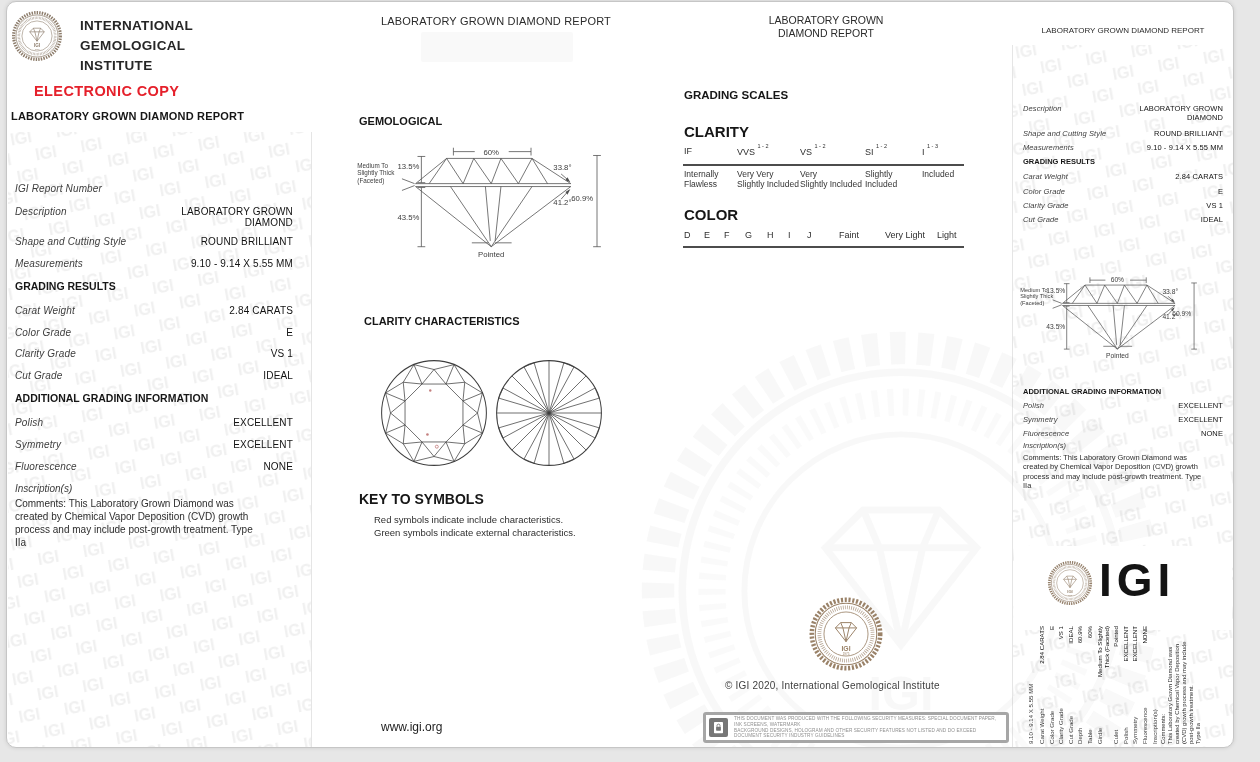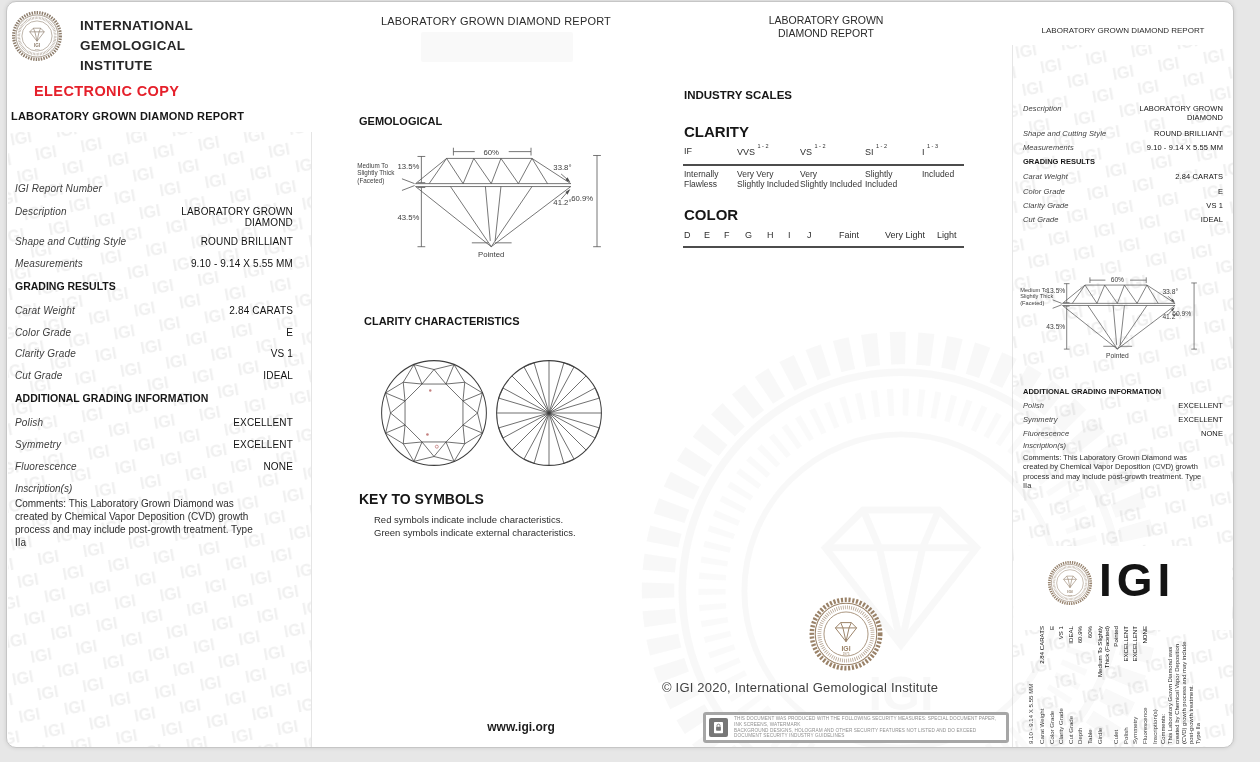--- a/index.html
+++ b/index.html
@@ -271,27 +271,27 @@
           <line x1="0.00" y1="0.00" x2="-15.90" y2="-53.69"></line>
           <line x1="-26.72" y1="-49.21" x2="-15.90" y2="-53.69"></line>
         </g>
   </svg>
 
   <div class="abs hdr" style="left:358px;top:490px;font-size:14px">KEY TO SYMBOLS</div>
   <div class="abs" style="left:373px;top:512px;font-size:9.5px;line-height:13px;color:#2e2e2e">
     <div>Red symbols indicate include characteristics.</div>
     <div>Green symbols indicate external characteristics.</div>
   </div>
-  <div class="abs" style="left:380px;top:719px;width:280px;text-align:center;font-size:12px;font-weight:bold;color:#1d1d1d">www.igi.org</div>
+  <div class="abs" style="left:380px;top:719px;width:280px;font-size:12px;font-weight:normal;color:#1d1d1d">www.igi.org</div>
 
   <div class="abs" style="left:690px;top:13px;width:270px;text-align:center;font-size:10.5px;line-height:13px;color:#2b2b2b">
     <div>LABORATORY GROWN</div>
     <div>DIAMOND REPORT</div>
   </div>
-  <div class="abs hdr" style="left:683px;top:88px;font-size:11.5px">INDUSTRY SCALES</div>
+  <div class="abs hdr" style="left:683px;top:88px;font-size:11.5px">GRADING SCALES</div>
   <div class="abs hdr" style="left:683px;top:122px;font-size:15px">CLARITY</div>
 
   <div class="abs" style="left:680px;top:145px;width:290px;height:14px;font-size:9px;color:#2e2e2e">
     <span class="abs" style="left:3px"><span>IF</span></span>
     <span class="abs" style="left:56px"><span>VVS</span> <sup class="sup">1 - 2</sup></span>
     <span class="abs" style="left:119px"><span>VS</span> <sup class="sup">1 - 2</sup></span>
     <span class="abs" style="left:184px"><span>SI</span> <sup class="sup">1 - 2</sup></span>
     <span class="abs" style="left:241px"><span>I</span> <sup class="sup">1 - 3</sup></span>
   </div>
   <div class="rule" style="left:682px;top:163px;width:281px"></div>
@@ -329,21 +329,21 @@
     <span class="abs" style="left:126px">J</span>
     <span class="abs" style="left:158px">Faint</span>
     <span class="abs" style="left:204px">Very Light</span>
     <span class="abs" style="left:256px">Light</span>
   </div>
   <div class="rule" style="left:682px;top:245px;width:281px"></div>
 
   <svg class="abs" style="left:807px;top:595px;color:#9a8268" width="76" height="76">
     <use href="#igi-seal" width="76" height="76"></use>
   </svg>
-  <div class="abs" style="left:661px;top:679px;font-size:13px;letter-spacing:.2px;color:#3f3f3f">© IGI 2020, International Gemological Institute</div>
+  <div class="abs" style="left:724px;top:679px;font-size:10px;letter-spacing:.2px;color:#3f3f3f">© IGI 2020, International Gemological Institute</div>
 
   <div class="secstrip">
     <div class="secicon">
       <svg width="15" height="15" viewBox="0 0 20 20">
         <rect x="4" y="2.5" width="12" height="15" rx="1" fill="#ffffff"></rect>
         <path d="M8 9 V7.5 a2 2 0 0 1 4 0 V9" stroke="#767676" fill="none" stroke-width="1.2"></path>
         <rect x="6.8" y="9" width="6.4" height="5.2" rx="0.8" fill="#767676"></rect>
       </svg>
     </div>
     <div class="sectext">

